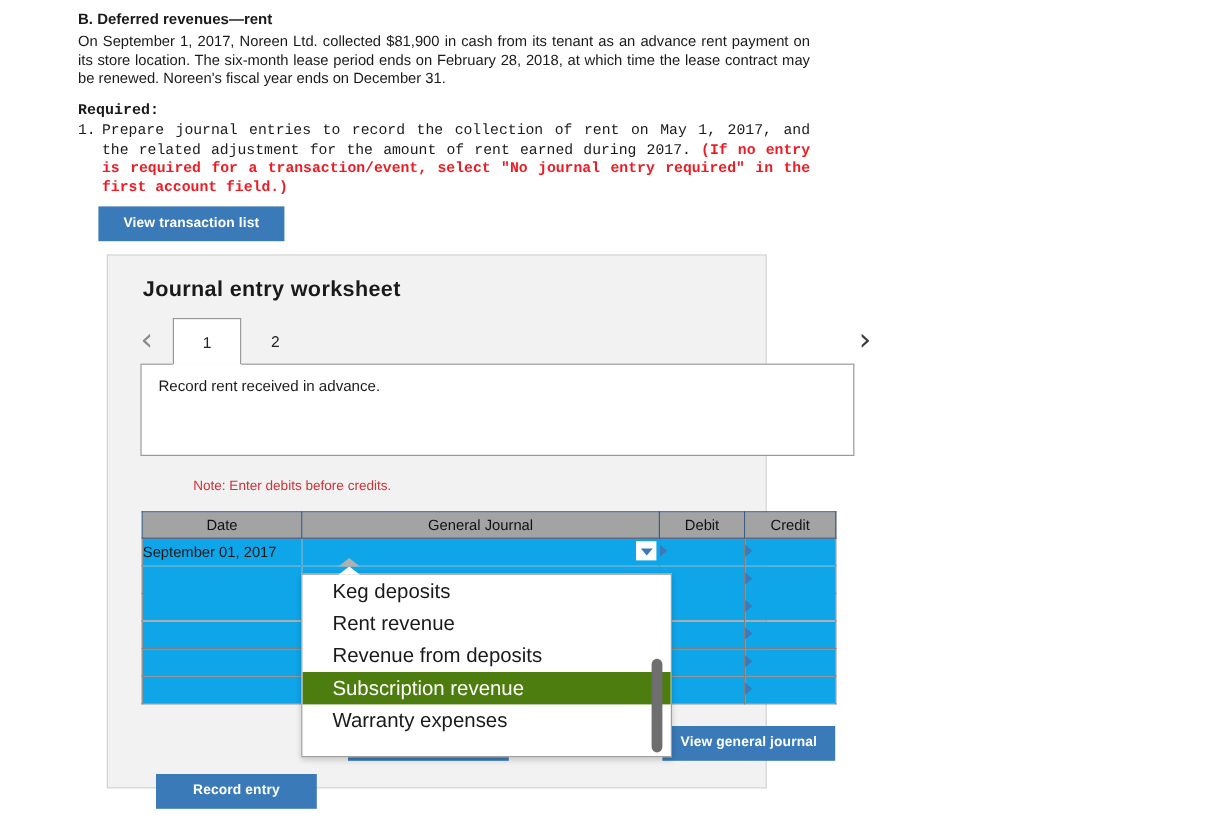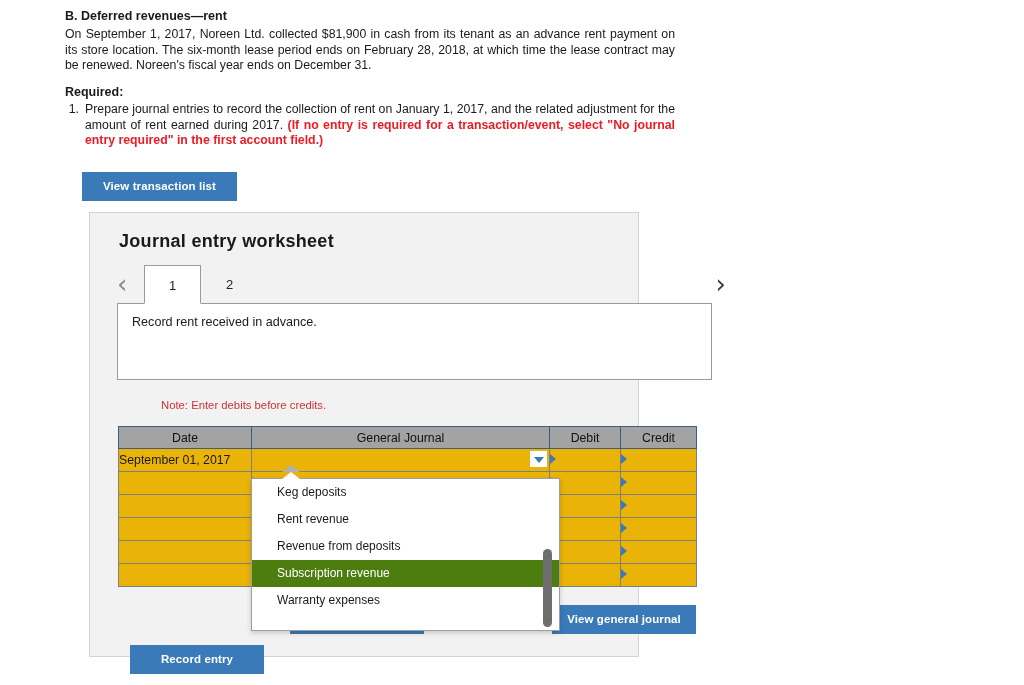--- a/index.html
+++ b/index.html
@@ -33,20 +33,21 @@
     font-size: 12.3px;
     line-height: 15.5px;
     text-align: justify;
   }
 
   #required {
     position: absolute;
     left: 65px;
     top: 84px;
     width: 610px;
+    font-family: Liberation Mono, monospace;
   }
   .req-label {
     font-size: 12.5px;
     font-weight: bold;
     line-height: 16px;
   }
   .req-list {
     display: flex;
     margin-top: 2px;
   }
@@ -204,21 +205,21 @@
     background: #a3a3a3;
     border: 1px solid #3f5d80;
     font-size: 12.3px;
     font-weight: normal;
     color: #111;
     height: 21px;
     padding: 0;
     text-align: center;
   }
   #jtable td {
-    background: #eab308;
+    background: #0ea5e9;
     border: 1px solid #7f7f7f;
     height: 22px;
     padding: 0;
     font-size: 12.3px;
     position: relative;
   }
   .col-date   { width: 133px; }
   .col-gj     { width: 298px; }
   .col-debit  { width: 71px; }
   .col-credit { width: 76px; }
@@ -338,21 +339,21 @@
     height: 0;
     border-left: 9px solid transparent;
     border-right: 9px solid transparent;
     border-bottom: 7px solid #b0b0b0;
     z-index: -1;
   }
   .dd-item {
     height: 27px;
     line-height: 27px;
     padding-left: 25px;
-    font-size: 12px;
+    font-size: 17px;
     color: #1a1a1a;
     cursor: pointer;
     white-space: nowrap;
     box-sizing: border-box;
   }
   .dd-item.selected {
     background: #4d7c0f;
     color: #ffffff;
   }
   #dd-scroll-track {
@@ -379,21 +380,21 @@
 
 <div id="problem">
   <div class="prob-title">B. Deferred revenues—rent</div>
   <div class="prob-body">On September 1, 2017, Noreen Ltd. collected $81,900 in cash from its tenant as an advance rent payment on its store location. The six-month lease period ends on February 28, 2018, at which time the lease contract may be renewed. Noreen's fiscal year ends on December 31.</div>
 </div>
 
 <div id="required">
   <div class="req-label">Required:</div>
   <div class="req-list">
     <div class="req-num">1.</div>
-    <div class="req-text"><span>Prepare journal entries to record the collection of rent on January 1, 2017, and the related adjustment for the amount of rent earned during 2017. </span><span class="req-red">(If no entry is required for a transaction/event, select "No journal entry required" in the first account field.)</span></div>
+    <div class="req-text"><span>Prepare journal entries to record the collection of rent on May 1, 2017, and the related adjustment for the amount of rent earned during 2017. </span><span class="req-red">(If no entry is required for a transaction/event, select "No journal entry required" in the first account field.)</span></div>
   </div>
 </div>
 
 <button class="btn" id="view-transaction-list">View transaction list</button>
 
 <div id="panel">
 
   <div id="worksheet-title">Journal entry worksheet</div>
 
   <div id="tabstrip">

